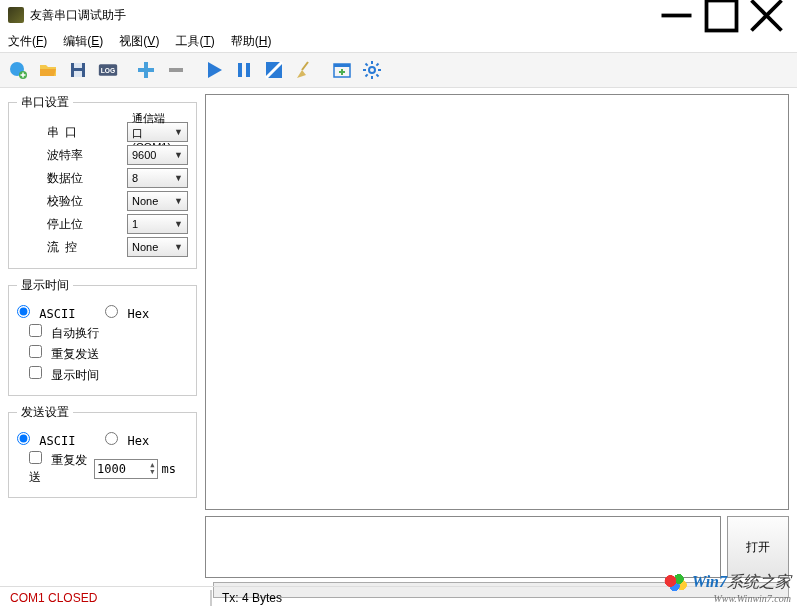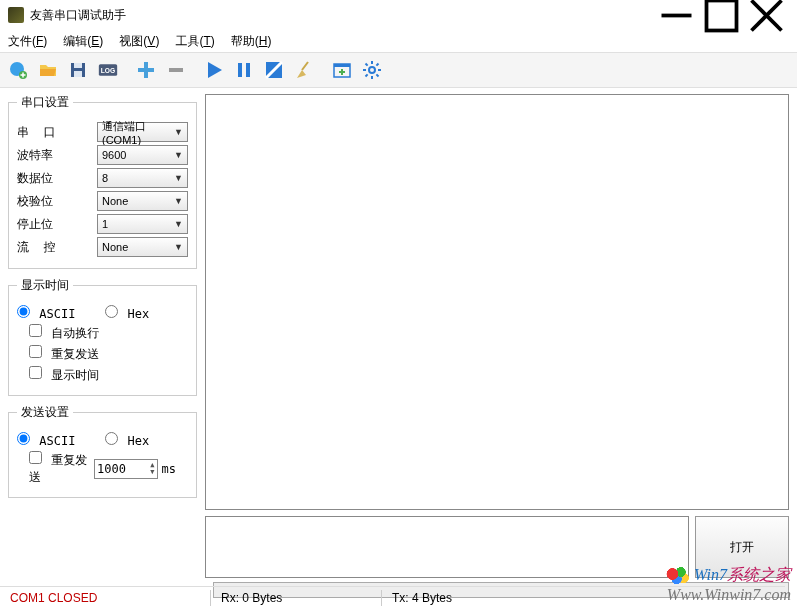--- a/index.html
+++ b/index.html
@@ -76,22 +76,23 @@
 }
 legend { padding: 0 4px; font-family: "SimSun", monospace; }
 .row {
   display: flex;
   align-items: center;
   margin: 3px 0;
   gap: 4px;
 }
 .row .lbl {
   width: 44px;
-  font-family: Liberation Mono, monospace;
+  font-family: Liberation Serif, serif;
   white-space: pre;
+  margin-left: 30px;
 }
 .sel {
   flex: 1;
   height: 20px;
   border: 1px solid #888;
   background: linear-gradient(#fefefe,#e8e8e8);
   font-size: 11px;
   padding: 0 4px;
   display: flex;
   align-items: center;
@@ -129,21 +130,21 @@
   margin-top: 6px;
   align-items: stretch;
 }
 .tx-area {
   flex: 1;
   height: 62px;
   border: 1px solid #888;
   background: #fff;
 }
 .open-btn {
-  width: 94px;
+  width: 62px;
   background: linear-gradient(#fdfdfd,#e5e5e5);
   border: 1px solid #999;
   display: flex; align-items: center; justify-content: center;
   font-family: "SimSun", monospace;
 }
 .progress-row { padding: 4px 8px 0 213px;}
 .progress-bar {
   height: 16px;
   border: 1px solid #aaa;
   background: #eee;
@@ -162,23 +163,23 @@
 .status-port { color: #c00000; font-weight: normal; flex: 0 0 210px;}
 .watermark {
   position: absolute;
   right: 6px; bottom: 4px;
   text-align: right;
   font-family: Georgia, serif;
   font-style: italic;
   pointer-events: none;
 }
 .watermark .line1 { font-size: 16px; }
-.watermark .w7 { color: #1a6fbf; font-weight: normal; font-style: italic;}
-.watermark .rest { color: #be185d; }
-.watermark .line2 { font-size: 16px; color: #777; }
+.watermark .w7 { color: #1a6fbf; font-weight: bold; font-style: italic;}
+.watermark .rest { color: #404040; }
+.watermark .line2 { font-size: 10px; color: #777; }
 .watermark .flag {
   display:inline-block; width:28px; height:20px; vertical-align:middle;
   background:
     radial-gradient(circle at 30% 40%, #e33 0 25%, transparent 26%),
     radial-gradient(circle at 60% 30%, #3b3 0 22%, transparent 23%),
     radial-gradient(circle at 45% 65%, #38f 0 25%, transparent 26%),
     radial-gradient(circle at 70% 60%, #fc3 0 22%, transparent 23%);
   margin-right:2px;
 }
 </style>
@@ -403,21 +404,20 @@
   </div>
 </div>
 
 <div class="progress-row">
   <div class="progress-bar"></div>
 </div>
 
 <div class="statusbar">
   <div class="cell status-port">COM1 CLOSED</div>
   <div class="sep"></div>
-  <div class="cell" style="flex:0 0 170px">Rx: 0 Bytes</div>
   <div class="sep"></div>
   <div class="cell">Tx: 4 Bytes</div>
 </div>
 
 <div class="watermark">
   <div class="line1">
     <span class="flag"></span><span class="w7">Win7</span><span class="rest">系统之家</span>
   </div>
   <div class="line2">Www.Winwin7.com</div>
 </div>

